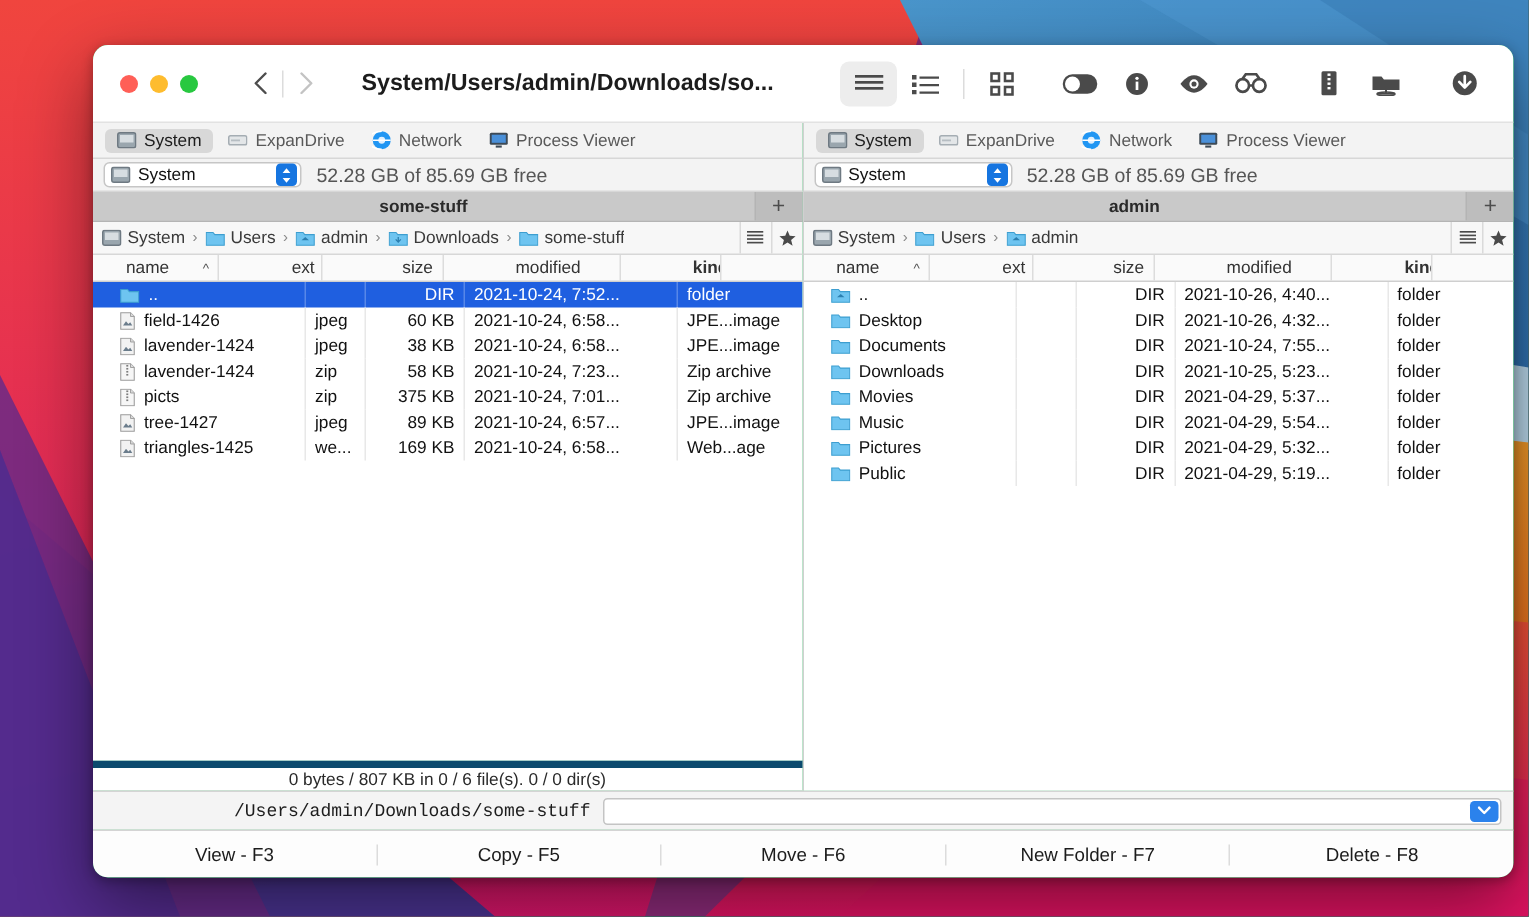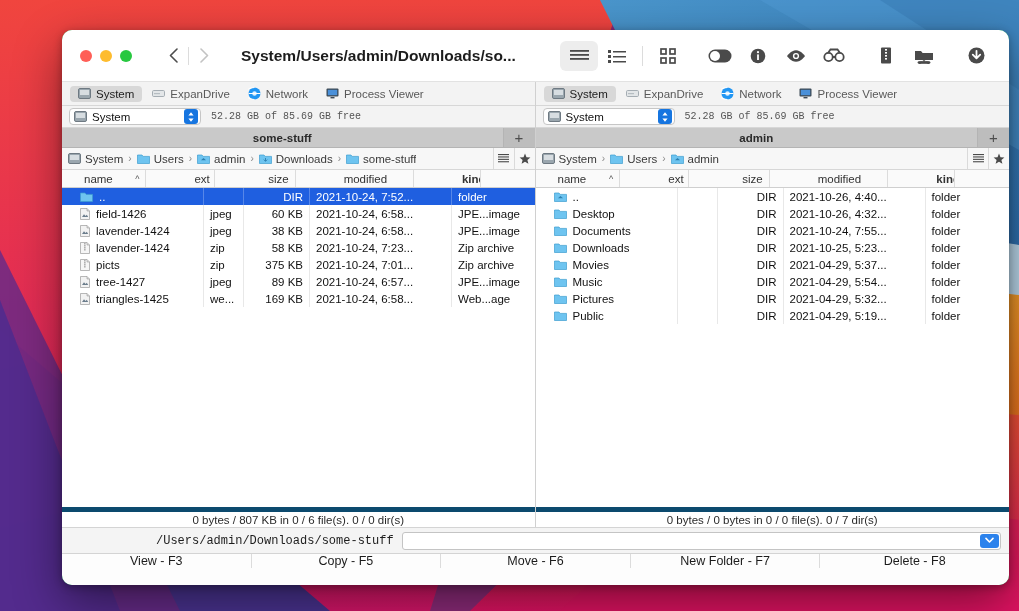--- a/index.html
+++ b/index.html
@@ -110,21 +110,21 @@
     gap: 5px;
   }
   .drivesel .dname { font-size: 11.5px; color: #111; }
   .stepper {
     margin-left: auto;
     width: 14px; height: 15px; border-radius: 3px;
     background: #1675e0;
     display: flex; flex-direction: column; align-items: center; justify-content: center;
     color: #fff; line-height: 0;
   }
-  .freetext { font-size: 10px; color: #555; margin-left: 10px; white-space: nowrap; font-family: Liberation Mono, monospace; }
+  .freetext { font-size: 13px; color: #555; margin-left: 10px; white-space: nowrap; }
 
   
   .ftabstrip {
     height: 20px; background: #c9c9c9;
     display: flex; align-items: stretch;
     border-bottom: 1px solid #b4b4b4;
     flex: 0 0 auto;
   }
   .ftab {
     flex: 1 1 auto;
@@ -241,21 +241,21 @@
     position: absolute; right: 1px; top: 1px;
     width: 19px; height: 14px; border-radius: 3px;
     background: #2b82ec; color: #fff;
     display: flex; align-items: center; justify-content: center;
     font-size: 9px;
   }
 
   
   .fkeys {
     height: 32px;
-    display: flex; align-items: flex-start;
+    display: flex; align-items: center;
     border-top: 1px solid #d4d4d4;
     background: #fdfdfd;
     flex: 0 0 auto;
   }
   .fkey {
     flex: 1 1 0;
     display: flex; align-items: center; justify-content: center;
     font-size: 12.5px; color: #1c1c1c;
     border-right: 1px solid #dcdcdc;
   }
@@ -901,21 +901,20 @@
               </span>
               <span>Public</span>
             </div>
             <div class="cell ext"></div>
             <div class="cell size">DIR</div>
             <div class="cell mod">2021-04-29, 5:19...</div>
             <div class="cell kind">folder</div>
           </div>
         </div>
 
-      <div class="statusline">0 bytes / 0 bytes in 0 / 0 file(s). 0 / 7 dir(s)</div>
     </div>
   </div>
 
   <div class="cmdrow">
     <div class="cmdpath">/Users/admin/Downloads/some-stuff</div>
     <div class="cmdinput">
       <div class="cmdgo">
         <svg width="9" height="7" viewBox="0 0 9 7">
             <path d="M1 1.4 L4.5 5 L8 1.4" stroke="#fff" stroke-width="1.6" fill="none" stroke-linecap="round" stroke-linejoin="round"></path>
           </svg>

